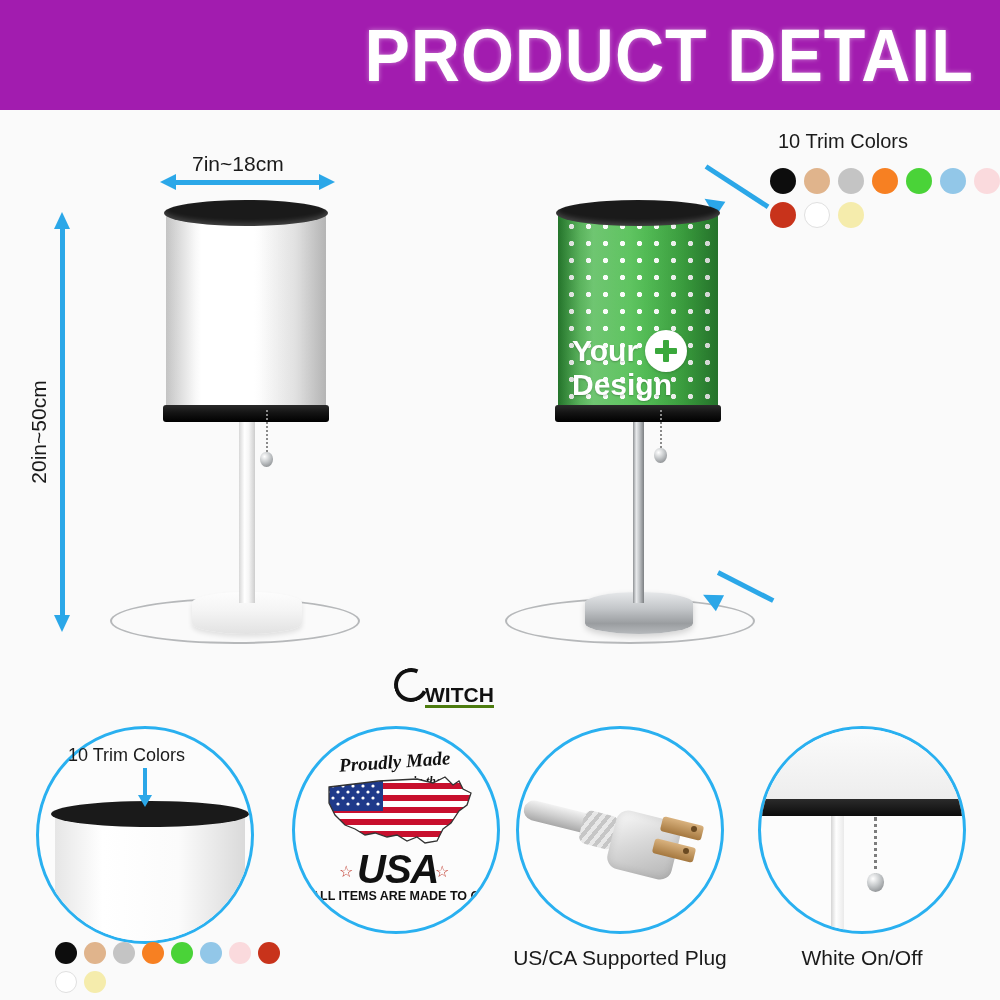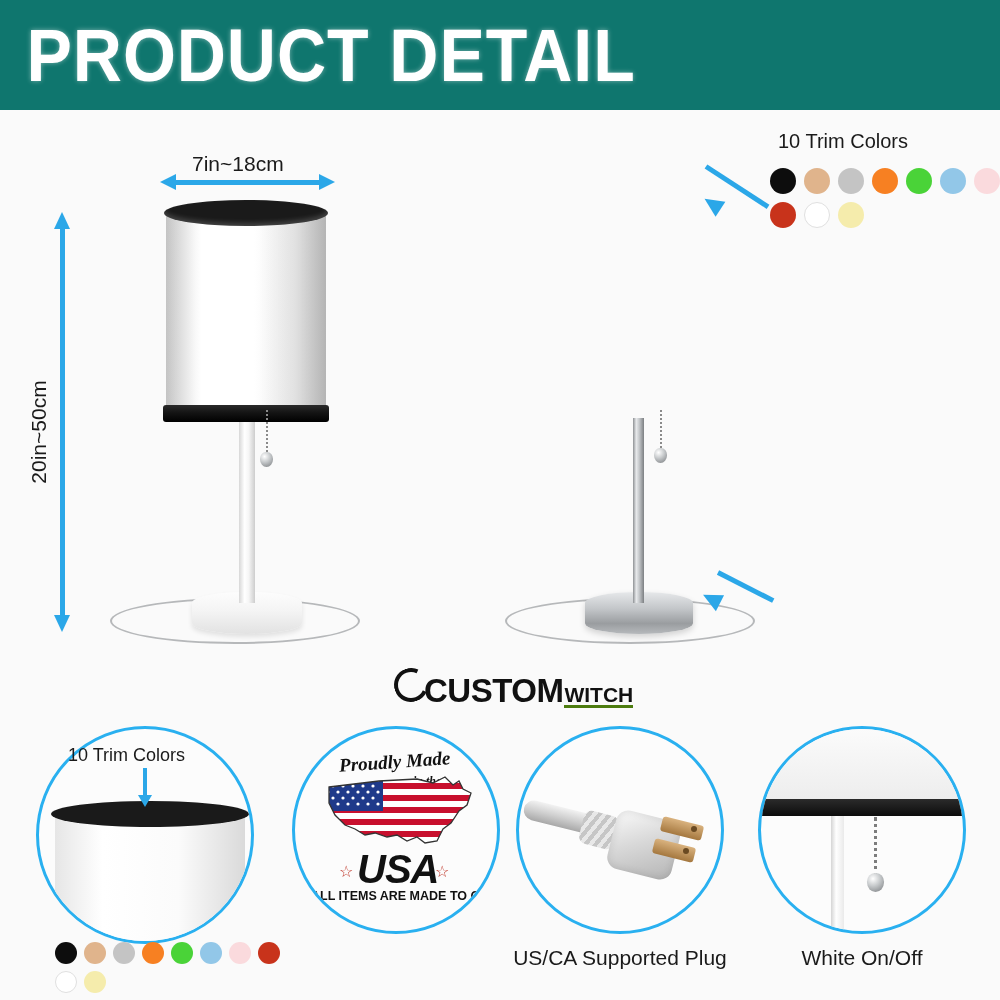--- a/index.html
+++ b/index.html
@@ -8,22 +8,22 @@
     font-family: "Liberation Sans", sans-serif;
     background: #ffffff;
     position: relative;
     overflow: hidden;
   }
   .canvas { position: absolute; inset: 0; background: #fafafa; }
 
   
   .banner {
     position: absolute; left: 0; top: 0; width: 1000px; height: 110px;
-    background: #0f766e;
-    display: flex; align-items: center; justify-content: flex-start;
+    background: #a21caf;
+    display: flex; align-items: center; justify-content: flex-end;
   }
   .banner-title {
     color: #ffffff;
     font-size: 74px;
     font-weight: bold;
     letter-spacing: 1px;
     transform: scaleX(0.92);
     font-family: "Liberation Sans", sans-serif;
     text-shadow: 0 0 6px rgba(255,255,255,0.45);
     white-space: nowrap;
@@ -250,31 +250,42 @@
 
     <div class="chain" style="left:266px; top:410px; height:46px;"></div>
     <div class="chain-ball" style="left:260px; top:452px;"></div>
   </div>
 
   <div class="lamp" style="left:0; top:0; width:1000px; height:680px;">
     <div class="cord-ellipse" style="left:505px; top:598px; width:250px; height:46px;"></div>
     <div class="base base-silver" style="left:585px; top:592px; width:108px; height:42px;"></div>
     <div class="pole pole-silver" style="left:633px; top:418px; width:11px; height:185px;"></div>
 
+    <div class="shade-wrap" style="left:558px; top:212px; width:160px; height:202px;">
+      <div class="shade-body shade-green">
+        <div class="dots"></div>
+        <div class="shade-gloss"></div>
+      </div>
+      <div class="trim-top" style="top:-12px;"></div>
+      <div class="trim-bottom" style="top:193px;"></div>
+
+      <div class="your-design" style="left:14px; top:122px;">Your</div>
+      <div class="your-design" style="left:14px; top:156px;">Design</div>
+      <div class="plus-badge" style="left:87px; top:118px;"></div>
+    </div>
 
     <div class="chain" style="left:660px; top:410px; height:42px;"></div>
     <div class="chain-ball" style="left:654px; top:448px;"></div>
   </div>
 
   <div class="arrow-line" style="left:718px; top:570px; width:62px; height:5px; transform:rotate(27deg); transform-origin:left center;"></div>
   <div class="arrow-head" style="left:702px; top:590px; border-top:9px solid transparent; border-bottom:9px solid transparent; border-right:19px solid #2ba7e8; transform:rotate(27deg);"></div>
 
   <div class="logo" style="left:394px; top:668px;">
     <span class="logo-c"></span>
-    <span class="logo-main">CUSTOM</span>
     <span class="logo-sub">WITCH</span>
   </div>
 
   <div class="feature-circle" style="left:36px; top:726px; width:218px; height:218px;">
 
     <div style="position:absolute; left:16px; top:88px; width:190px; height:150px;
                 background:linear-gradient(90deg,#e6e6e6,#ffffff 25%,#fbfbfb 65%,#dadada);"></div>
     <div style="position:absolute; left:12px; top:72px; width:198px; height:26px;
                 background:#1a1a1a; border-radius:50%;"></div>
   </div>

